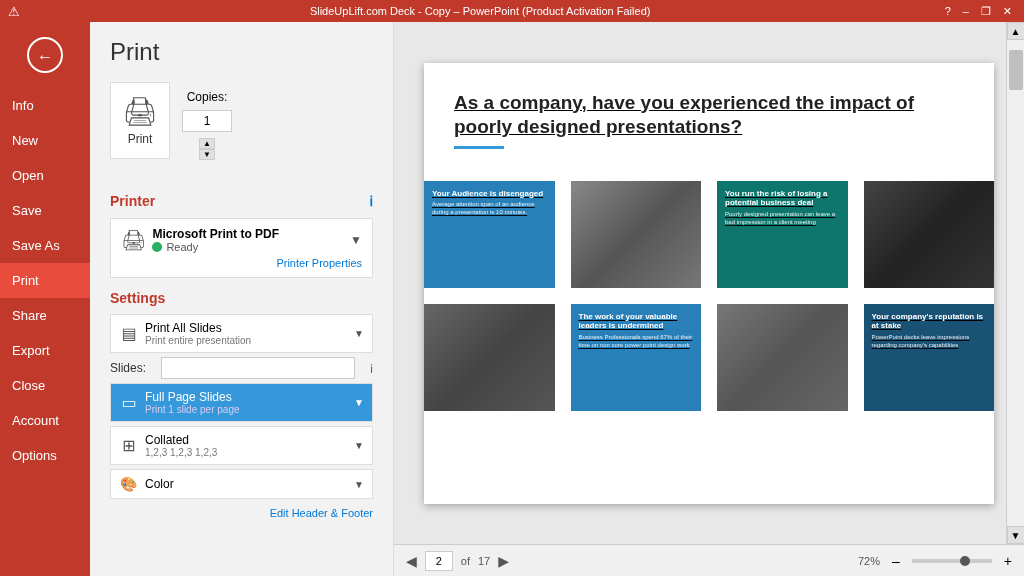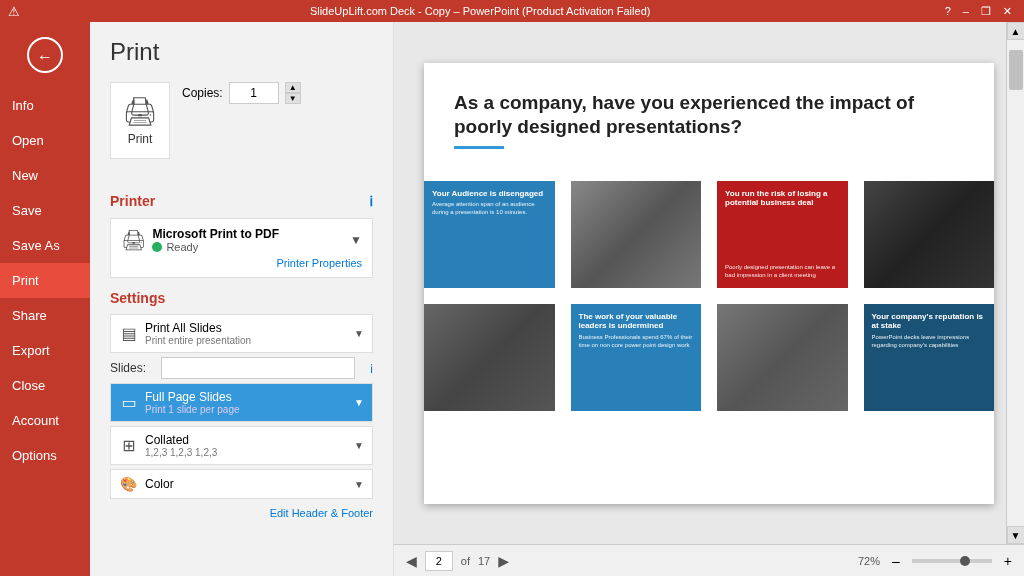--- a/index.html
+++ b/index.html
@@ -157,31 +157,32 @@
       justify-content: center;
       padding: 20px 30px;
     }
     .slide-preview {
       background: white;
       box-shadow: 0 2px 8px rgba(0,0,0,0.3);
       width: 570px;
       height: 441px;
       position: relative;
       overflow: hidden;
+      text-decoration: underline;
     }
     .slide-content { padding: 28px 30px 16px 30px; }
     .slide-heading { font-size: 19px; font-weight: 700; color: #222; margin-bottom: 6px; line-height: 1.3; }
     .slide-underline { width: 50px; height: 3px; background: #3498db; margin-bottom: 16px; }
 
     
     .slide-grid { display: grid; grid-template-columns: 1fr 1fr 1fr 1fr; grid-template-rows: 1fr 1fr; gap: 16px; height: 230px; }
     .grid-cell { position: relative; overflow: hidden; }
     .grid-cell-blue { background: #2980b9; display: flex; flex-direction: column; justify-content: flex-start; padding: 8px; }
     .grid-cell-img { background: #555; }
-    .grid-cell-darkblue { background: #b91c1c; display: flex; flex-direction: column; justify-content: space-between; padding: 8px; }
+    .grid-cell-darkblue { background: #0f766e; display: flex; flex-direction: column; justify-content: flex-start; padding: 8px; }
     .grid-cell-blue2 { background: #2980b9; display: flex; flex-direction: column; justify-content: flex-start; padding: 8px; }
     .grid-cell-darkblue2 { background: #1a5276; display: flex; flex-direction: column; justify-content: flex-start; padding: 8px; }
 
     .cell-title { color: white; font-size: 8px; font-weight: 700; margin-bottom: 3px; line-height: 1.2; }
     .cell-body { color: white; font-size: 6px; line-height: 1.3; opacity: 0.9; }
 
     
     .preview-bottom {
       height: 32px;
       background: #f0f0f0;
@@ -219,22 +220,22 @@
 </div>
 
 <div class="app-body">
 
   <div class="sidebar">
     <div class="sidebar-back">
       <div class="back-circle">←</div>
     </div>
     <nav class="sidebar-nav">
       <div class="nav-item">Info</div>
+      <div class="nav-item">New</div>
       <div class="nav-item">Open</div>
-      <div class="nav-item">New</div>
       <div class="nav-item">Save</div>
       <div class="nav-item">Save As</div>
       <div class="nav-item active nav-item-print">Print</div>
       <div class="nav-item">Share</div>
       <div class="nav-item">Export</div>
       <div class="nav-item">Close</div>
       <div class="nav-item">Account</div>
       <div class="nav-item">Options</div>
     </nav>
   </div>
@@ -242,21 +243,21 @@
   <div class="content">
 
     <div class="print-panel">
       <div class="print-title">Print</div>
 
       <div style="display:flex; align-items:flex-start; gap:12px; margin-bottom:16px;">
         <div class="print-btn-area">
           <span class="printer-icon-large">🖨</span>
           <span class="print-btn-label">Print</span>
         </div>
-        <div style="display:flex; align-items:center; gap:6px; margin-top:0;">
+        <div style="display:flex; align-items:center; gap:6px; margin-top:8px;flex-direction:column;">
           <span style="font-size:12px;">Copies:</span>
           <input type="text" class="copies-input" value="1" style="">
           <div class="spinner-btns">
             <div class="spinner-btn">▲</div>
             <div class="spinner-btn">▼</div>
           </div>
         </div>
       </div>
 
       <div class="section-header">

